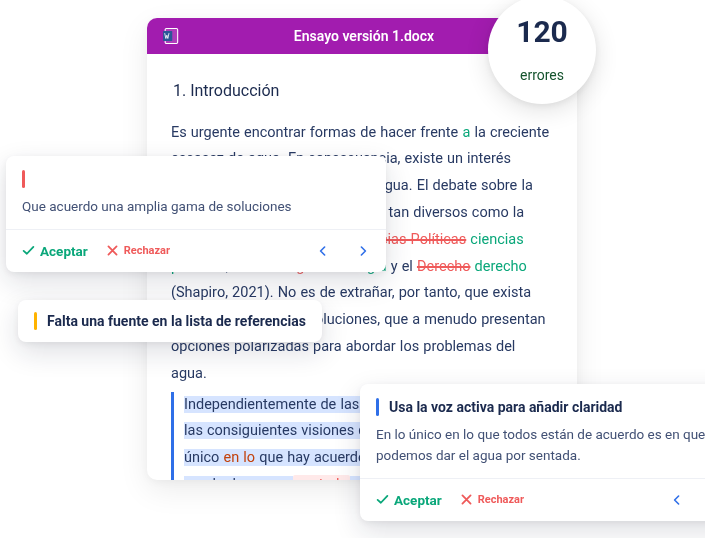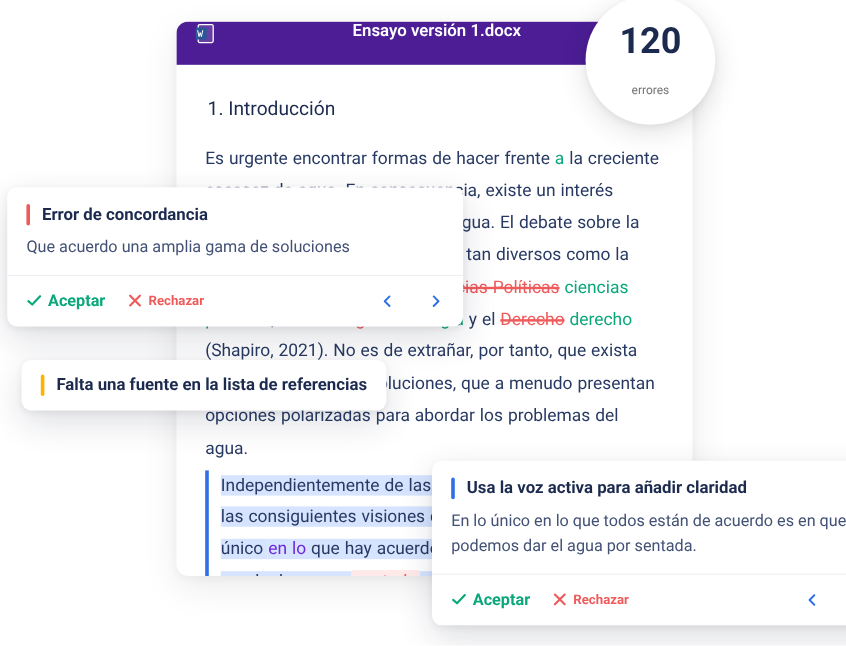--- a/index.html
+++ b/index.html
@@ -14,24 +14,25 @@
     width: 430px;
     height: 462px;
     background: #fff;
     border-radius: 10px;
     box-shadow: 0 10px 30px rgba(0,0,0,0.08), 0 2px 8px rgba(0,0,0,0.04);
     overflow: hidden;
     display: flex;
     flex-direction: column;
   }
   .doc-header {
-    background: #4c1d95;
+    background: #a21caf;
     color: #fff;
     height: 40px;
     display: flex;
+    align-items: center;
     padding: 0 14px;
     gap: 12px;
   }
   .word-icon {
     width: 20px; height: 20px;
     flex-shrink:0;
   }
   .doc-title {
     flex: 1;
     text-align: center;
@@ -52,36 +53,36 @@
     margin: 2px 0 14px 2px;
     color: #1b2a4e;
   }
   .doc-text { font-size: 14.5px; color:#283a63; word-spacing:0.5px;}
   .green-insert { color:#0aa77a; }
   .red-strike { color:#ef5a5a; text-decoration: line-through; text-decoration-thickness:1.5px;}
   .red-strike-hl { color:#ef5a5a; text-decoration: line-through; text-decoration-thickness:1.5px; background:#ffe9e9; padding:1px 2px; border-radius:2px;}
   .yellow-under { background: linear-gradient(transparent 88%, #ffc107 88%); padding-bottom:1px;}
   .blue-block { border-left:3px solid #2f6fe8; padding-left:10px; margin-top:4px;}
   .blue-hl { background:#d6e4ff; }
-  .green-txt { color:#6d28d9;margin-top:47px; }
+  .green-txt { color:#c2410c;margin-top:47px; }
 
   
   .err-badge {
     position:absolute;
     left: 488px;
     top: -4px;
     width: 108px; height:108px;
     background:#fff;
     border-radius:50%;
     box-shadow: 0 6px 24px rgba(0,0,0,0.12), 0 2px 6px rgba(0,0,0,.06);
     display:flex; flex-direction:column; align-items:center; justify-content:center;
     color:#1b2a4e;
   }
   .err-count { font-size:30px; font-weight:700; line-height:1;}
-  .err-label { font-size:10px; margin-top:20px; color:#737373;}
+  .err-label { font-size:14px; margin-top:20px; color:#14532d;}
 
   
   .sugg-card {
     position:absolute;
     background:#fff;
     border-radius:8px;
     box-shadow: 0 10px 28px rgba(20,30,60,0.14), 0 2px 6px rgba(0,0,0,.06);
     padding:14px 16px 12px 16px;
     font-size:13.5px;
     color:#2b3b64;
@@ -142,21 +143,20 @@
 </div>
 
 <div class="err-badge">
   <div class="err-count">120</div>
   <div class="err-label">errores</div>
 </div>
 
 <div class="sugg-card card-concordance">
   <div class="sugg-title-row">
     <div class="rule-bar red"></div>
-    <div class="sugg-title">Error de concordancia</div>
   </div>
   <div class="sugg-body">Que acuerdo una amplia gama de soluciones</div>
   <div class="sugg-foot">
     <div class="btn-accept">
       <svg class="check-ico" viewBox="0 0 16 16">
           <path d="M2 8.5 L6 12 L14 3.5" stroke="#0aa77a" stroke-width="2.2" fill="none" stroke-linecap="round" stroke-linejoin="round"></path>
         </svg>
       <span>Aceptar</span>
     </div>
     <div class="btn-reject">

